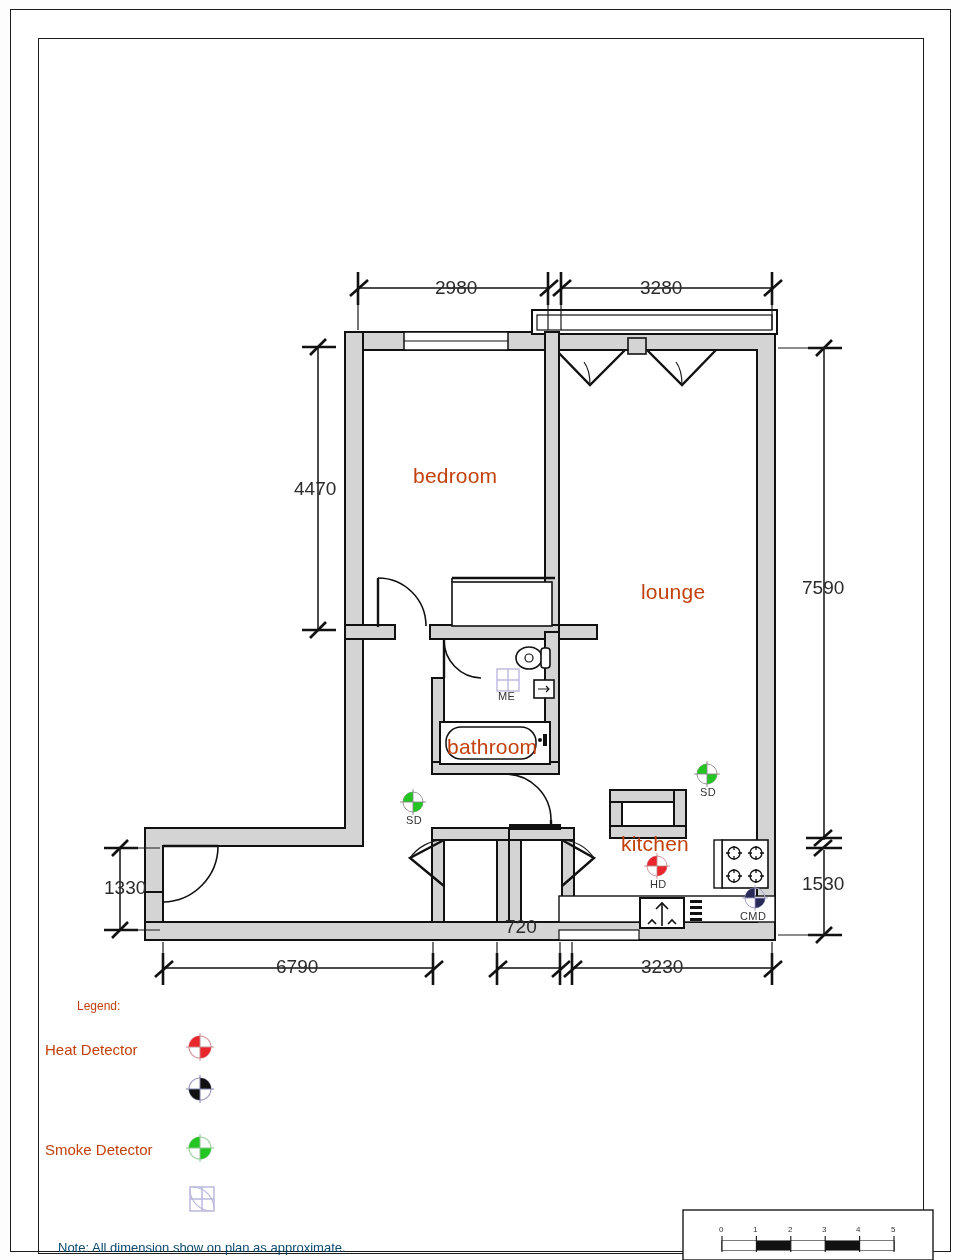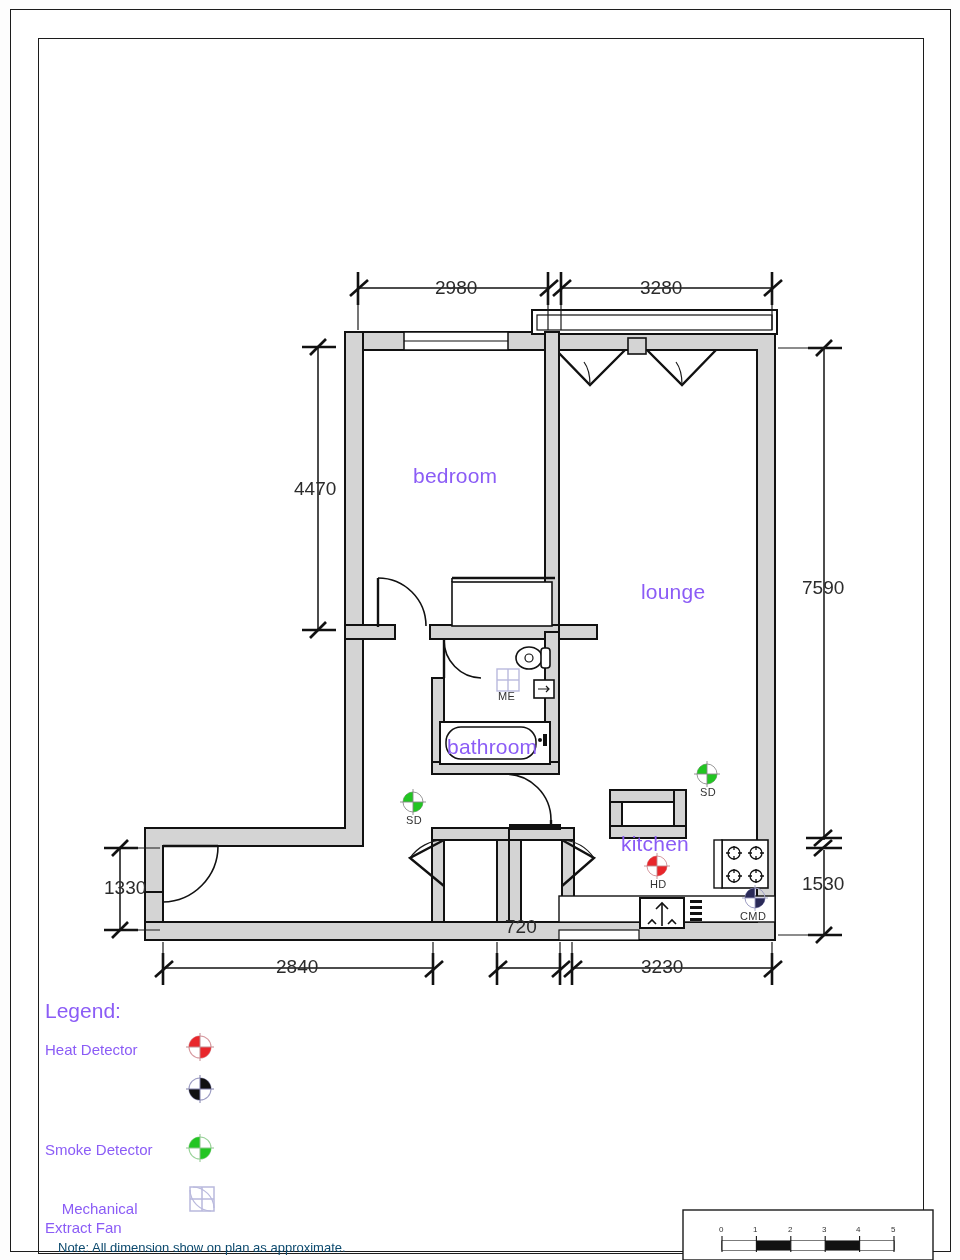--- a/index.html
+++ b/index.html
@@ -39,37 +39,38 @@
   svg#plan {
     position: absolute;
     left: 0; top: 0;
     width: 960px;
     height: 1260px;
     pointer-events: none;
   }
   .txt {
     position: absolute;
     white-space: pre;
-    color: #8b5cf6;
+    color: #c2410c;
   }
   .room-label {
     font-size: 21px;
     letter-spacing: 0.2px;
   }
   .dim-label {
     font-size: 19px;
     color: #2b2b2b;
   }
   .dev-label {
     font-size: 11px;
     color: #333;
     letter-spacing: 0.4px;
   }
   .legend-title {
-    font-size: 21px;
+    font-size: 12px;
+    margin-left: 32px;
   }
   .legend-item-label {
     font-size: 15px;
     line-height: 19px;
   }
   .note-text {
     font-size: 13px;
     color: #0c4a6e;
   }
   .scale-num {
@@ -405,21 +406,21 @@
   </svg>
 
   <div class="txt room-label" style="left:413px; top:464px;">bedroom</div>
   <div class="txt room-label" style="left:641px; top:580px;">lounge</div>
   <div class="txt room-label" style="left:447px; top:698px;margin-top:37px;">bathroom</div>
   <div class="txt room-label" style="left:621px; top:832px;">kitchen</div>
 
   <div class="txt dim-label" style="left:435px; top:277px;">2980</div>
   <div class="txt dim-label" style="left:640px; top:277px;">3280</div>
 
-  <div class="txt dim-label" style="left:276px; top:956px;">2840</div>
+  <div class="txt dim-label" style="left:276px; top:956px;">6790</div>
   <div class="txt dim-label" style="left:505px; top:916px;">720</div>
   <div class="txt dim-label" style="left:641px; top:956px;">3230</div>
 
   <div class="txt dim-label" style="left:294px; top:478px;">4470</div>
   <div class="txt dim-label" style="left:104px; top:877px;">1330</div>
   <div class="txt dim-label" style="left:802px; top:577px;">7590</div>
   <div class="txt dim-label" style="left:802px; top:873px;">1530</div>
 
   <div class="txt dev-label" style="left:406px; top:814px;">SD</div>
   <div class="txt dev-label" style="left:700px; top:786px;">SD</div>
@@ -445,24 +446,20 @@
   </svg>
 
   <div class="txt legend-item-label" style="left:45px; top:1140px;">Smoke Detector</div>
   <svg class="legend-icon" style="left:183px; top:1131px;" viewBox="0 0 34 34">
     <circle cx="17" cy="17" r="11" fill="none" stroke="#9bd39b" stroke-width="1.1"></circle>
     <path d="M17 17 L17 6 A11 11 0 0 0 6 17 Z" fill="#22c522"></path>
     <path d="M17 17 L28 17 A11 11 0 0 1 17 28 Z" fill="#22c522"></path>
     <path d="M17 3 v28 M3 17 h28" stroke="#8cc48c" stroke-width="1"></path>
   </svg>
 
-  <div class="txt legend-item-label" style="left:45px; top:1180px;">
-    <span style="white-space:pre-line;">Mechanical
-Extract Fan</span>
-  </div>
   <svg class="legend-icon" style="left:185px; top:1182px;" viewBox="0 0 34 34">
     <rect x="5" y="5" width="24" height="24" fill="none" stroke="#b9b9dd" stroke-width="1.5"></rect>
     <line x1="17" y1="5" x2="17" y2="29" stroke="#b9b9dd" stroke-width="1.5"></line>
     <line x1="5" y1="17" x2="29" y2="17" stroke="#b9b9dd" stroke-width="1.5"></line>
     <path d="M5 8 A22 22 0 0 0 26 29" fill="none" stroke="#b9b9dd" stroke-width="1.2"></path>
     <path d="M29 26 A22 22 0 0 0 8 5" fill="none" stroke="#b9b9dd" stroke-width="1.2"></path>
   </svg>
 
   <div class="txt note-text" style="left:58px; top:1240px;">Note: All dimension show on plan as approximate.</div>
 

